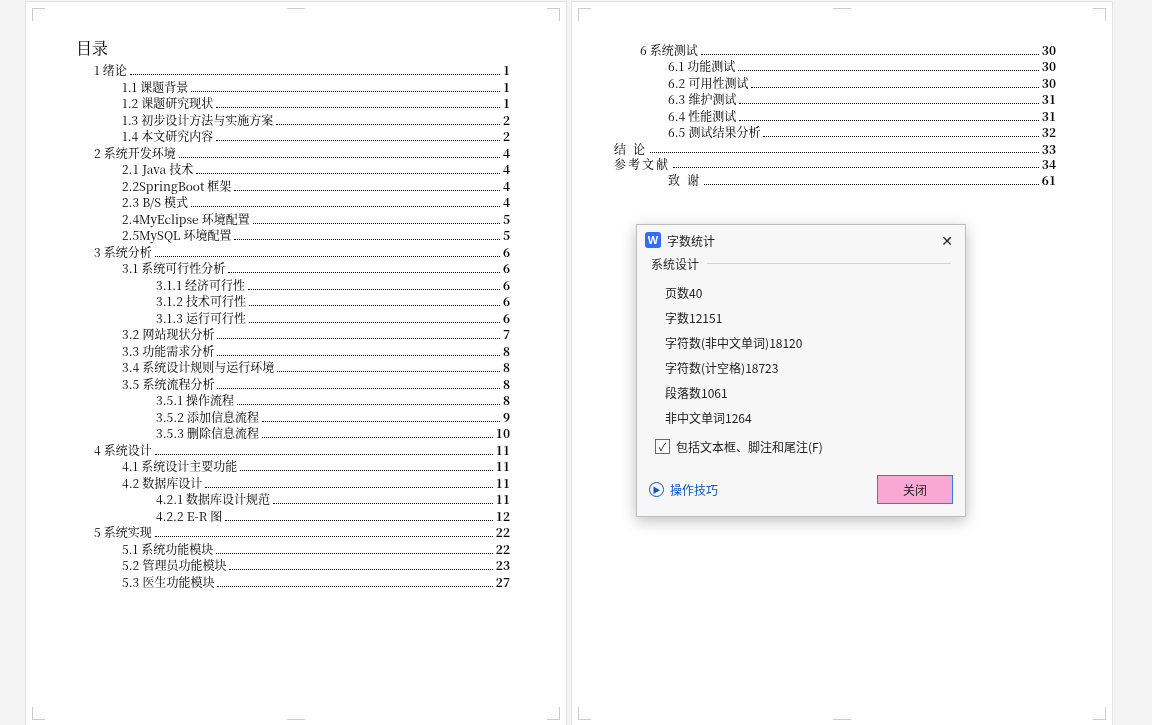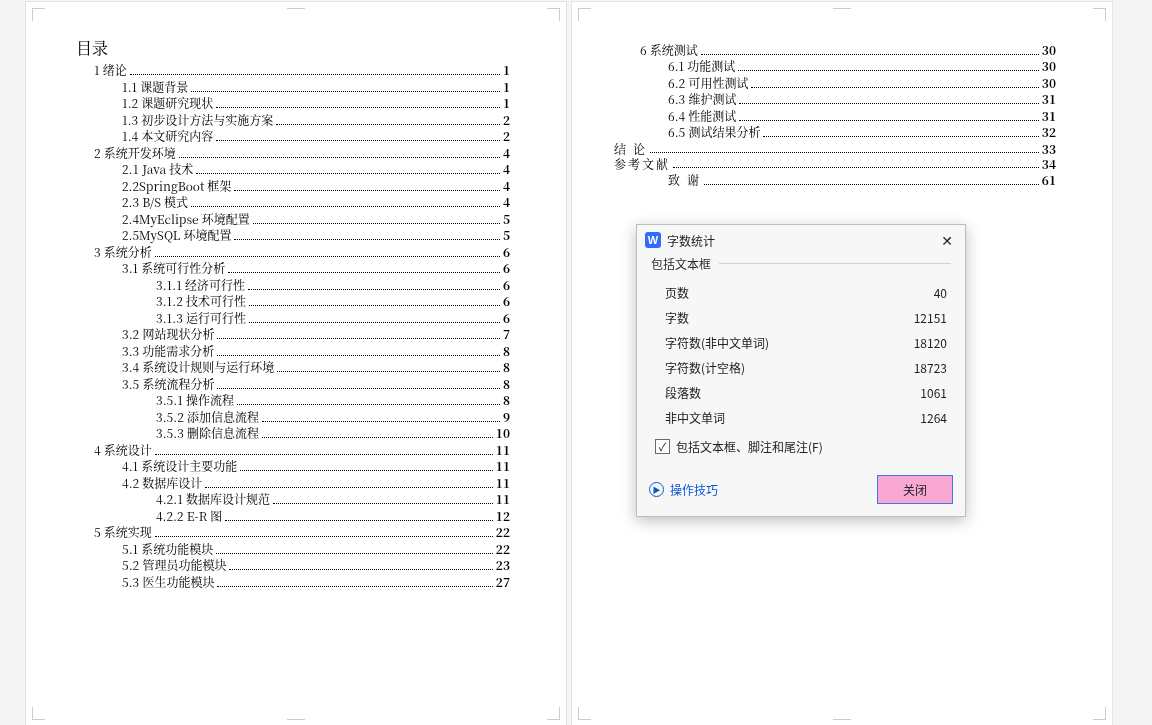--- a/index.html
+++ b/index.html
@@ -137,21 +137,20 @@
     align-items: center;
     gap: 8px;
   }
   .fset-label .line {
     flex: 1;
     height: 1px;
     background: #d3d3d3;
   }
   .stat-row {
     display: flex;
-    justify-content: space-between;
     padding: 4px 4px 4px 14px;
   }
   .chk-row {
     padding: 8px 4px 4px 4px;
     display: flex;
     align-items: center;
     gap: 6px;
   }
   .chkbox {
     width: 13px; height: 13px;
@@ -434,21 +433,21 @@
 <div class="dialog">
   <div class="dlg-titlebar">
     <div class="dlg-title-left">
       <div class="app-icon">W</div>
       <span>字数统计</span>
     </div>
     <div class="dlg-close">✕</div>
   </div>
   <div class="dlg-body">
     <div class="fset-label">
-      <span>包括文本框</span>
+      <span>系统设计</span>
       <span class="line"></span>
     </div>
     <div id="stats-container">
         <div class="stat-row">
           <span>页数</span>
           <span>40</span>
         </div>
         <div class="stat-row">
           <span>字数</span>
           <span>12151</span>

